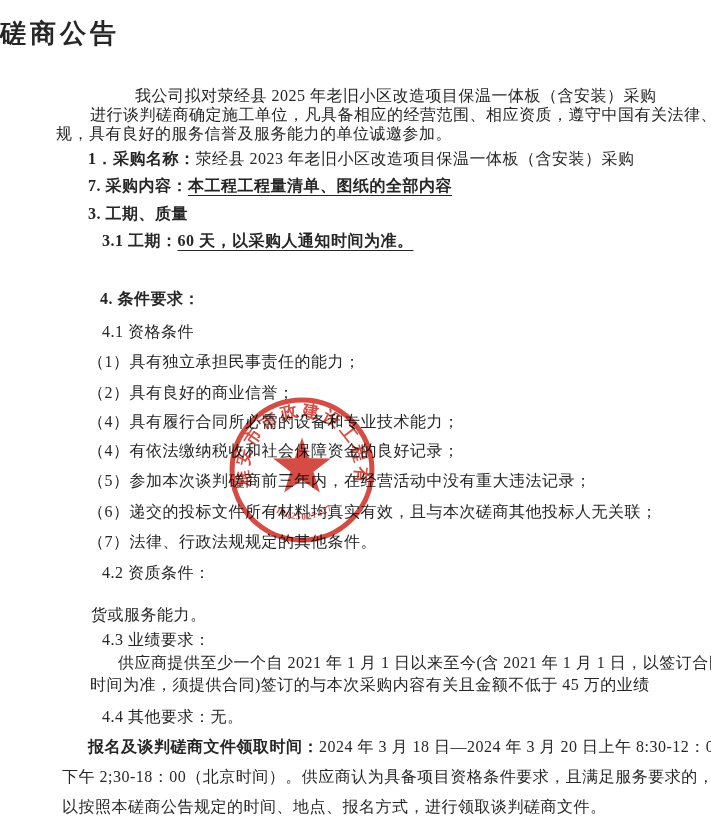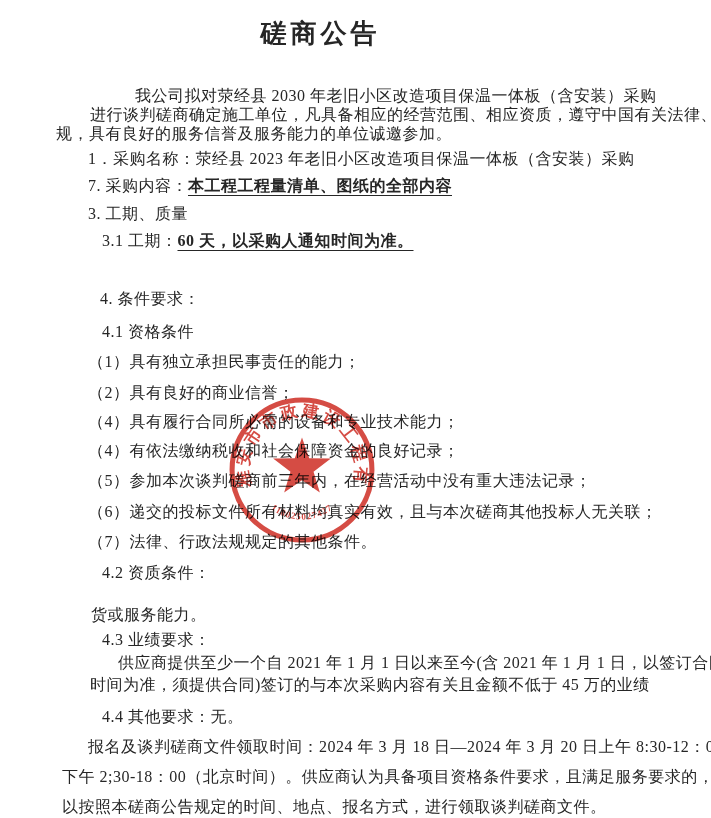--- a/index.html
+++ b/index.html
@@ -15,26 +15,26 @@
   .ln {
     position:absolute;
     font-size:16px;
     line-height:19px;
     white-space:nowrap;
     letter-spacing:0.5px;
   }
   .ttl {
     position:absolute;
     left:0; top:16px; width:641px;
-    text-align:center;
+    text-align:left;
     font-size:26px;
     font-weight:700;
     letter-spacing:4px;
   }
-  b { font-weight:400; }
+  b { font-weight:700; }
   .u { text-decoration:underline; text-underline-offset:4px;font-weight:bold; }
   .seal {
     position:absolute;
     left:226px; top:394px;
     width:152px; height:152px;
     opacity:0.87;
     mix-blend-mode:multiply;
     pointer-events:none;
   }
   .seal text {
@@ -42,21 +42,21 @@
     font-weight:700;
   }
 </style>
 </head>
 <body>
 
 <div id="page">
 
   <div class="ttl">磋商公告</div>
 
-  <div class="ln" style="left:135px; top:86px">我公司拟对荥经县 2030 年老旧小区改造项目保温一体板（含安装）采购</div>
+  <div class="ln" style="left:135px; top:86px">我公司拟对荥经县 2025 年老旧小区改造项目保温一体板（含安装）采购</div>
   <div class="ln" style="left:90px;  top:105px">进行谈判磋商确定施工单位，凡具备相应的经营范围、相应资质，遵守中国有关法律、法</div>
   <div class="ln" style="left:56px;  top:124px">规，具有良好的服务信誉及服务能力的单位诚邀参加。</div>
 
   <div class="ln" style="left:88px; top:149px"><b>1．采购名称：</b><span>荥经县 2023 年老旧小区改造项目保温一体板（含安装）采购</span></div>
 
   <div class="ln" style="left:88px; top:176px"><b>7. 采购内容：</b><span class="u">本工程工程量清单、图纸的全部内容</span></div>
 
   <div class="ln" style="left:88px; top:204px"><b>3. 工期、质量</b></div>
 
   <div class="ln" style="left:102px; top:231px"><b>3.1 工期：</b><span class="u">60 天，以采购人通知时间为准。</span></div>

